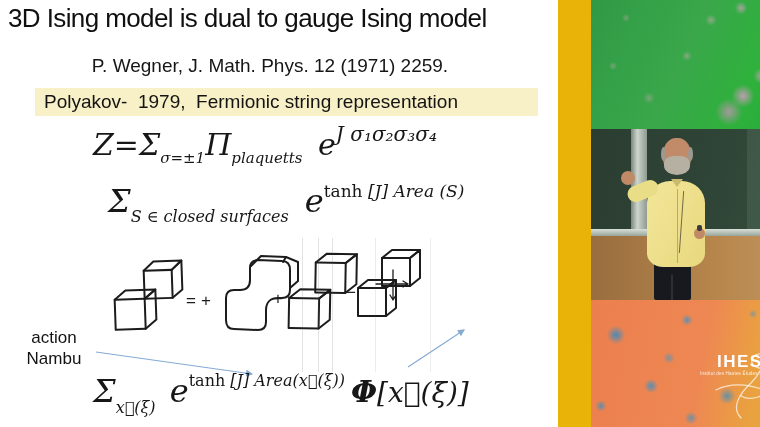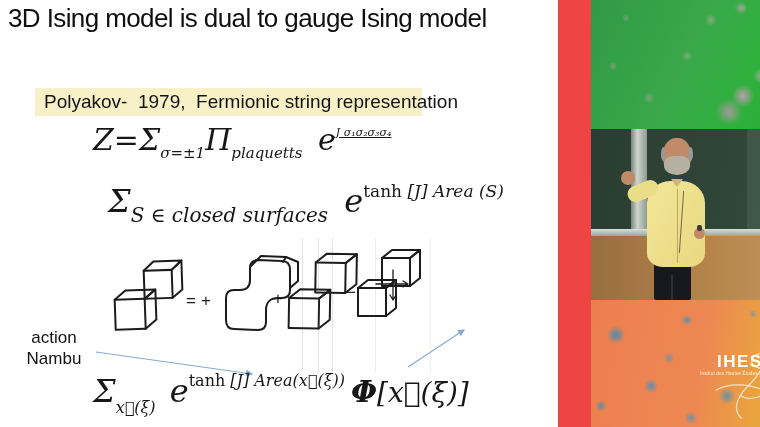--- a/index.html
+++ b/index.html
@@ -1,33 +1,33 @@
 <!DOCTYPE html>
 <html><head>
 <meta charset="utf-8">
 <style>
   html,body{margin:0;padding:0;background:#222;}
-  #frame{position:relative;width:760px;height:427px;background:#ef4444;overflow:hidden;
+  #frame{position:relative;width:760px;height:427px;background:#eab308;overflow:hidden;
          font-family:"Liberation Sans",sans-serif;}
   
   #slide{position:absolute;left:0;top:0;width:558px;height:427px;background:#ffffff;}
   .title{position:absolute;left:8px;top:3px;font-size:26px;letter-spacing:-0.6px;color:#0f0f0f;white-space:nowrap;}
   .reference{position:absolute;left:0;top:55px;width:540px;text-align:center;font-size:19px;color:#161616;}
-  .highlight{position:absolute;left:35px;top:88px;width:387px;height:28px;background:#f8f0c6;
+  .highlight{position:absolute;left:35px;top:88px;width:503px;height:28px;background:#f8f0c6;
              font-size:19px;line-height:28px;color:#141414;}
   .highlight span{padding-left:9px;white-space:pre;}
   .mrow{position:absolute;font-family:"DejaVu Serif",serif;font-style:italic;color:#171717;white-space:nowrap;}
   .msub{font-style:italic;}
   .msup{font-style:italic;}
   .roman{font-style:normal;}
   .f1{left:93px;top:122px;font-size:30px;}
   .f1 .msub{font-size:15px;vertical-align:-8px;}
-  .f1 .msup{font-size:11px;vertical-align:14px;text-decoration:underline;}
+  .f1 .msup{font-size:20px;vertical-align:14px;}
   .f2{left:108px;top:181px;font-size:32px;}
-  .f2 .msub{font-size:20px;vertical-align:-10px;}
+  .f2 .msub{font-size:16px;vertical-align:-10px;}
   .f2 .msup{font-size:17px;vertical-align:15px;}
   .f3{left:93px;top:371px;font-size:32px;}
   .f3 .msub{font-size:16px;vertical-align:-11px;text-align:right;}
   .f3 .msup{font-size:16px;vertical-align:16px;}
   .phi{font-weight:bold;font-size:30px;margin-left:6px;}
   .phiarg{font-size:28px;}
   .cubes{position:absolute;left:100px;top:238px;width:330px;height:100px;}
   .cubes path{stroke:#1c1c1c;stroke-width:2;fill:none;stroke-linejoin:round;stroke-linecap:round;}
   .cubes path.thin{stroke-width:1.3;}
   .cubes text{font-family:"Liberation Sans",sans-serif;font-size:17px;fill:#1c1c1c;stroke:none;}
@@ -102,20 +102,21 @@
 </style>
 </head>
 <body>
 
 <div id="frame">
 
   <div id="slide">
 
     <div class="title">3D Ising model is dual to gauge Ising model</div>
 
+    <div class="reference">P. Wegner, J. Math. Phys. 12 (1971) 2259.</div>
 
     <div class="highlight">
       <span>Polyakov-  1979,  Fermionic string representation</span>
     </div>
 
     <div class="mrow f1">
       <span>Z=</span><span>Σ</span><span class="msub">σ=±1</span><span>Π</span><span class="msub">plaquetts</span>
       <span style="margin-left:6px;">e</span><span class="msup">J σ₁σ₂σ₃σ₄</span>
     </div>
 

